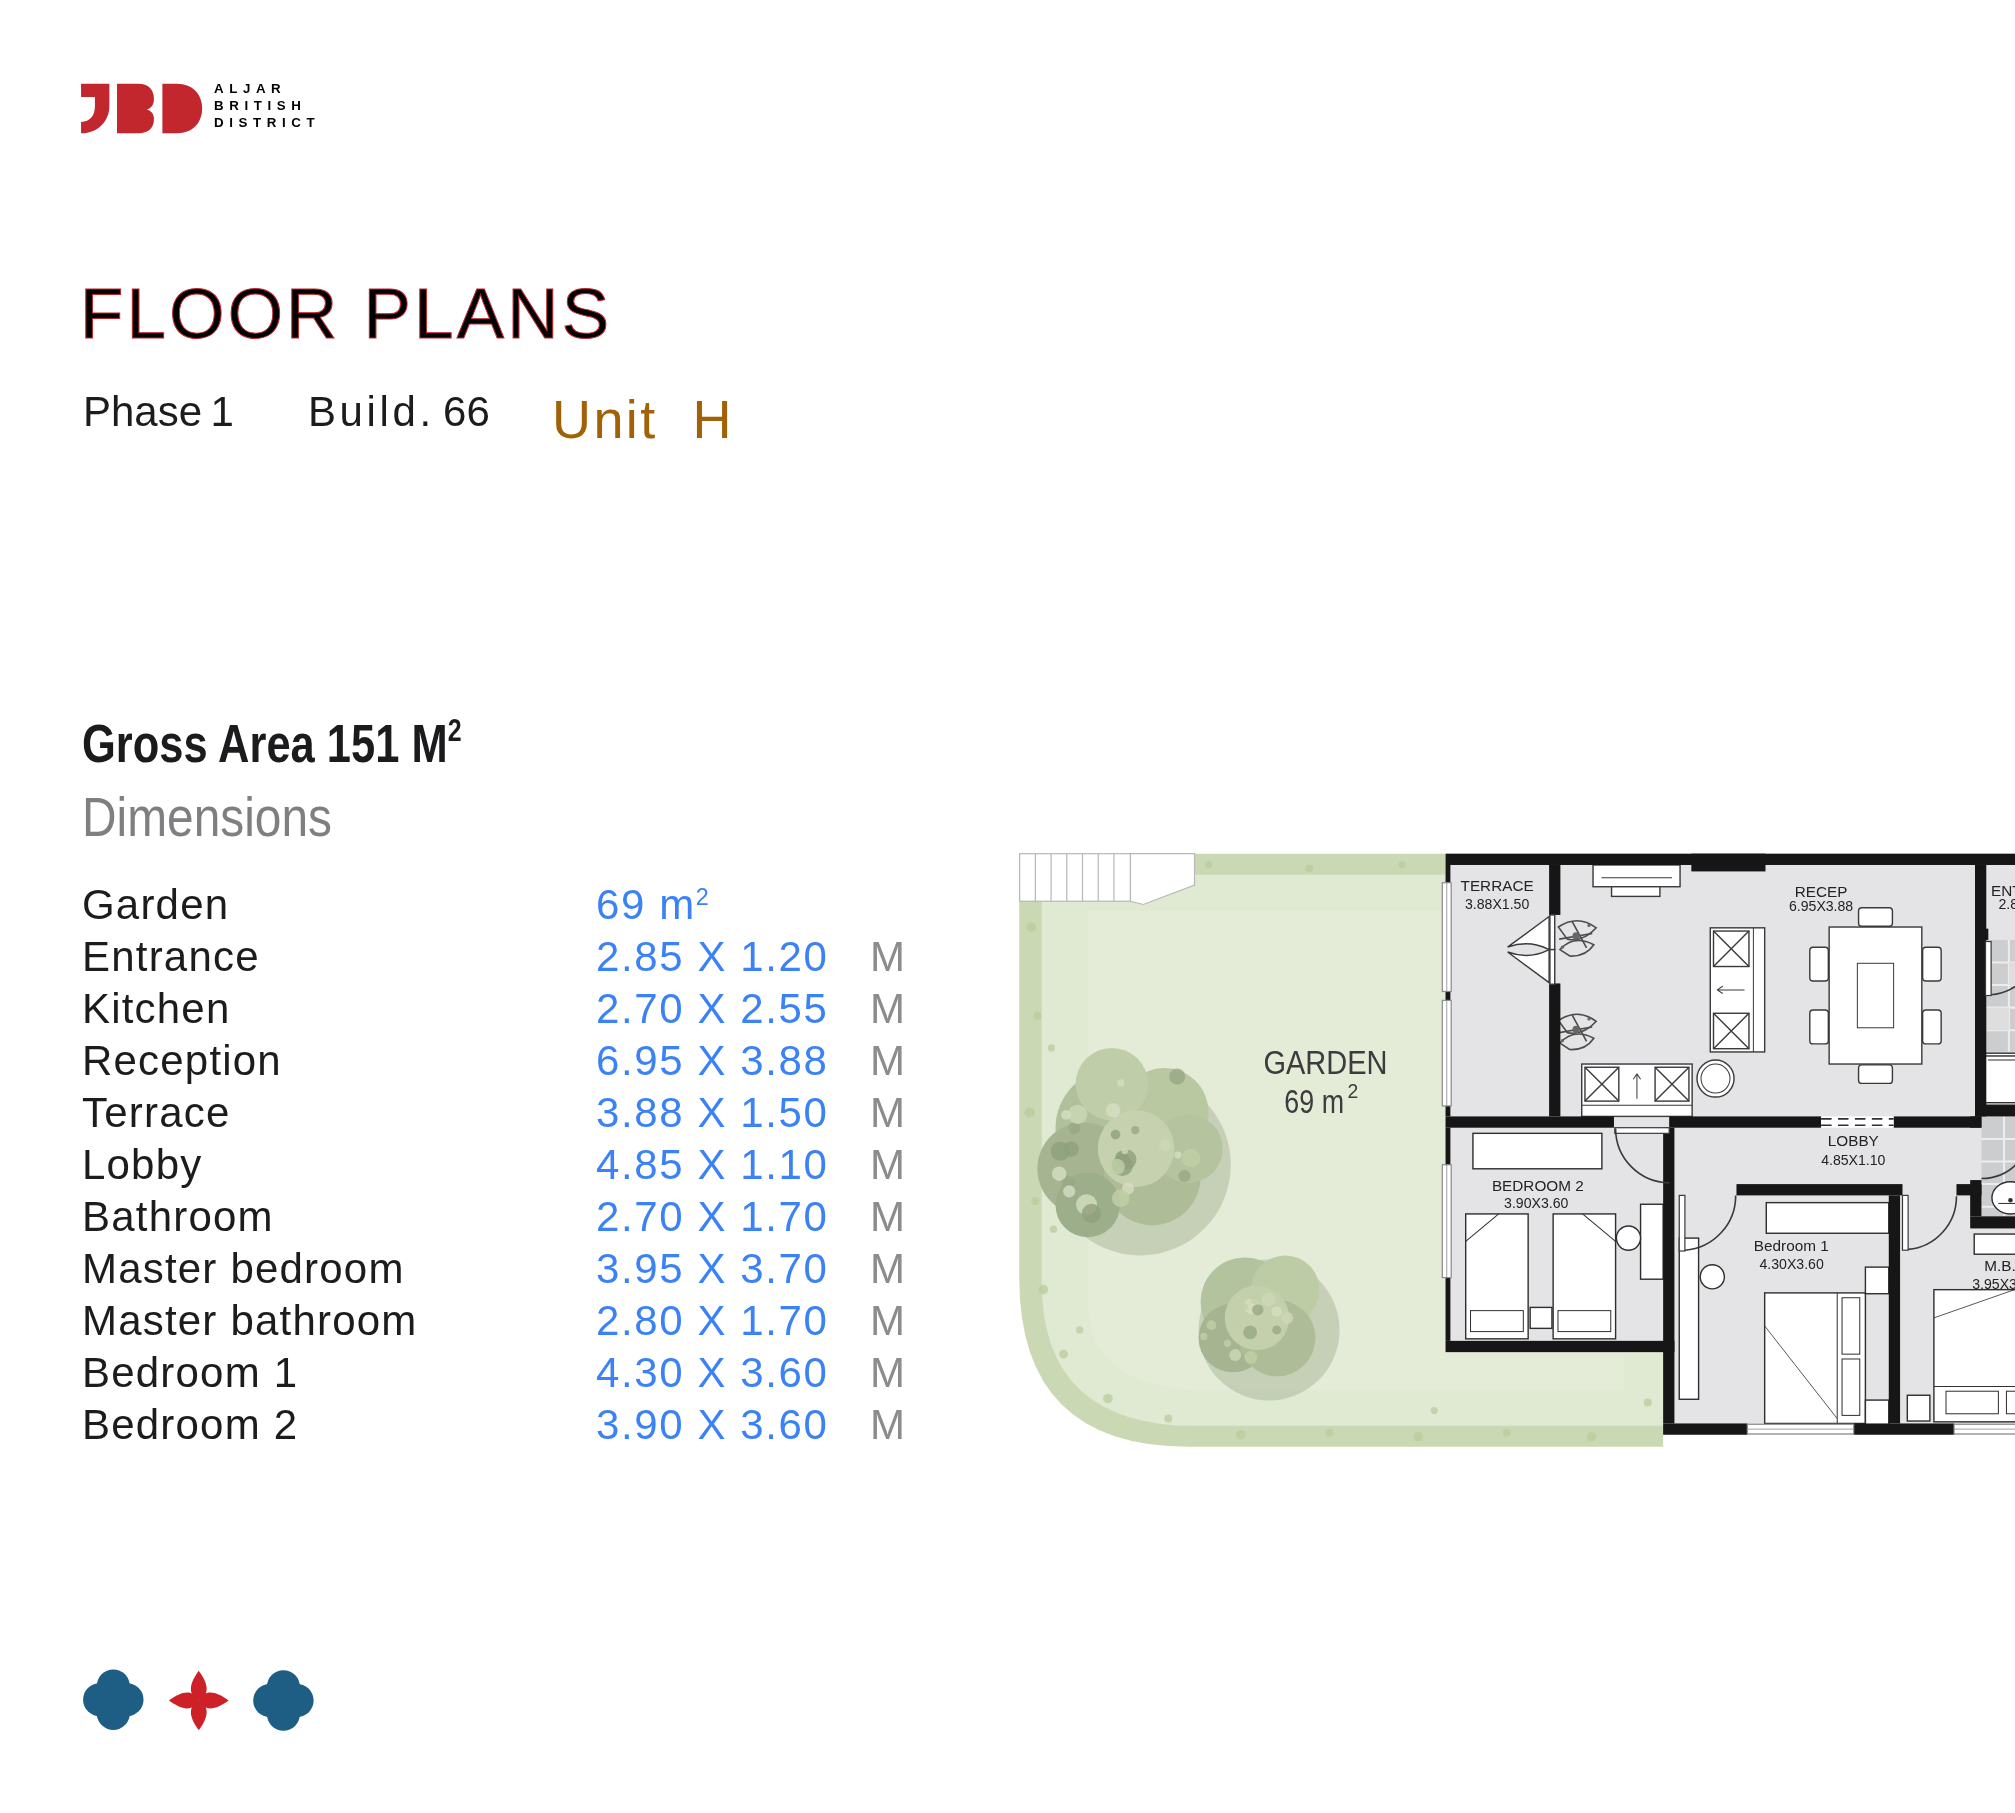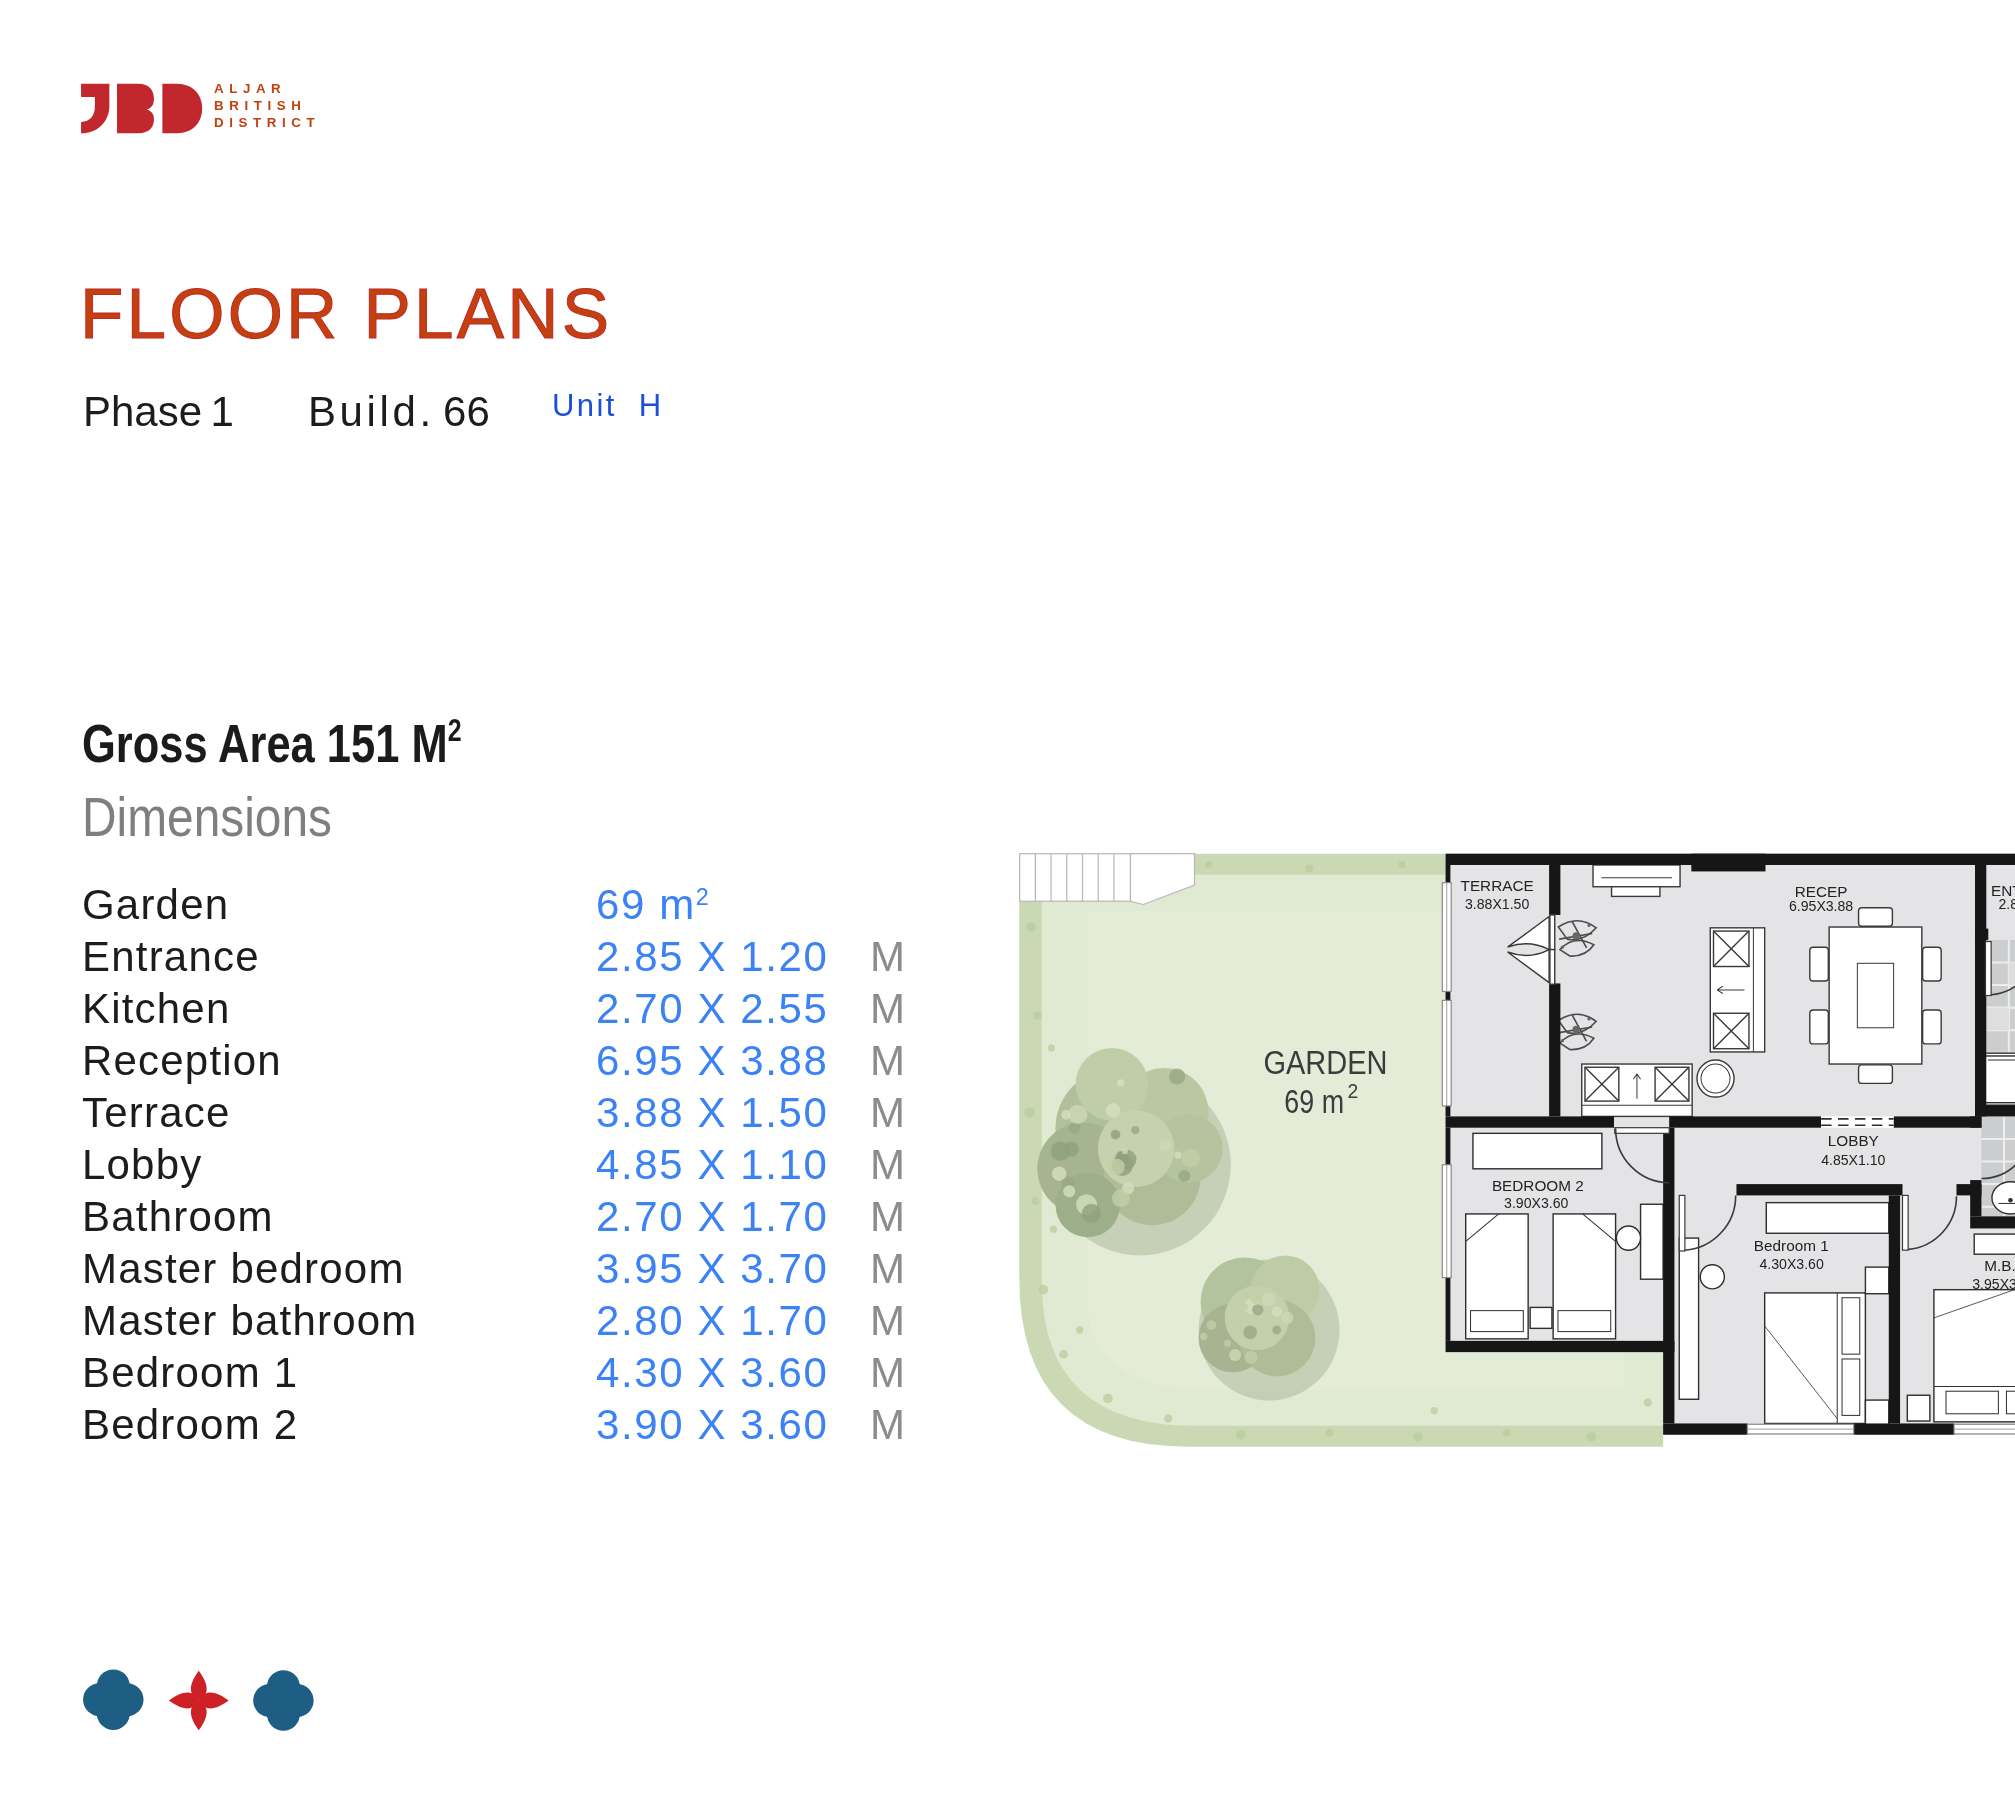--- a/index.html
+++ b/index.html
@@ -1,38 +1,38 @@
 <!DOCTYPE html>
 <html style="font-size:6.4px"><head>
 <meta charset="utf-8">
 <style>
   html,body{margin:0;padding:0;}
   body{width:3224px;height:1814px;background:#ffffff;font-family:"Liberation Sans",sans-serif;position:relative;overflow:hidden;}
   .abs{position:absolute;}
-  .red{color:#c2410c;}
+  .red{color:#000000;}
 </style>
 </head>
 <body>
 
 <svg class="abs" style="left:80px;top:83px" width="123" height="51" viewBox="0 0 306 127">
   <g fill="#c2272e">
     <path d="M2.5 2 H73 V57 C73 93 47 125 2.5 125 V97 C25 95 37 82 37 57 V35 H2.5 Z"></path>
     <path d="M92 2 H144 C175 2 184 21 184 40 C184 55 177 63 166 66 C177 69 184 77 184 90 C184 108 175 125 144 125 H92 Z"></path>
     <path d="M205 2 H241 C282 2 304 30 304 63.5 C304 97 282 125 241 125 H205 Z"></path>
   </g>
 </svg>
 
 <div class="abs red" style="left:214px;top:80px;font-size:13.3px;font-weight:bold;letter-spacing:5.6px;line-height:17px;">ALJAR<br>BRITISH<br>DISTRICT</div>
 
 <div class="abs red" style="left:80px;top:278px;font-size:71px;line-height:71px;letter-spacing:3.2px;-webkit-text-stroke:1px #c2262d;">FLOOR PLANS</div>
 
 <div style="position:static;">
   <span class="abs" style="left:83px;top:388px;color:#1c1c1e;font-size:42px;white-space:nowrap;text-align:center;">Phase 1</span>
   <span class="abs" style="left:308px;top:388px;color:#1c1c1e;font-size:42px;white-space:nowrap;"><span style="letter-spacing:3.6px;">Build.</span> 66</span>
-  <span class="abs" style="left:552px;top:388px;color:#1d4ed8;font-size:31px;white-space:nowrap;letter-spacing:2.4px;">Unit&nbsp;&nbsp;H</span>
+  <span class="abs" style="left:552px;top:388px;color:#a16207;font-size:54px;white-space:nowrap;letter-spacing:2.4px;">Unit&nbsp;&nbsp;H</span>
 </div>
 
 <div class="abs" style="left:82px;top:712px;font-size:54px;font-weight:bold;color:#1b1b1d;transform:scaleX(.805);transform-origin:0 0;">Gross Area 151 M<span style="font-size:31px;vertical-align:21px;line-height:0;">2</span></div>
 
 <div class="abs" style="left:82px;top:785px;font-size:55px;color:#7f7f82;transform:scaleX(.87);transform-origin:0 0;">Dimensions</div>
 
 <div class="abs" style="left:82px;top:879px;font-size:42px;line-height:52px;letter-spacing:1.2px;color:#1c1c1e;">
 Garden<br>Entrance<br>Kitchen<br>Reception<br>Terrace<br>Lobby<br>Bathroom<br>Master bedroom<br>Master bathroom<br>Bedroom 1<br>Bedroom 2
 </div>
 

